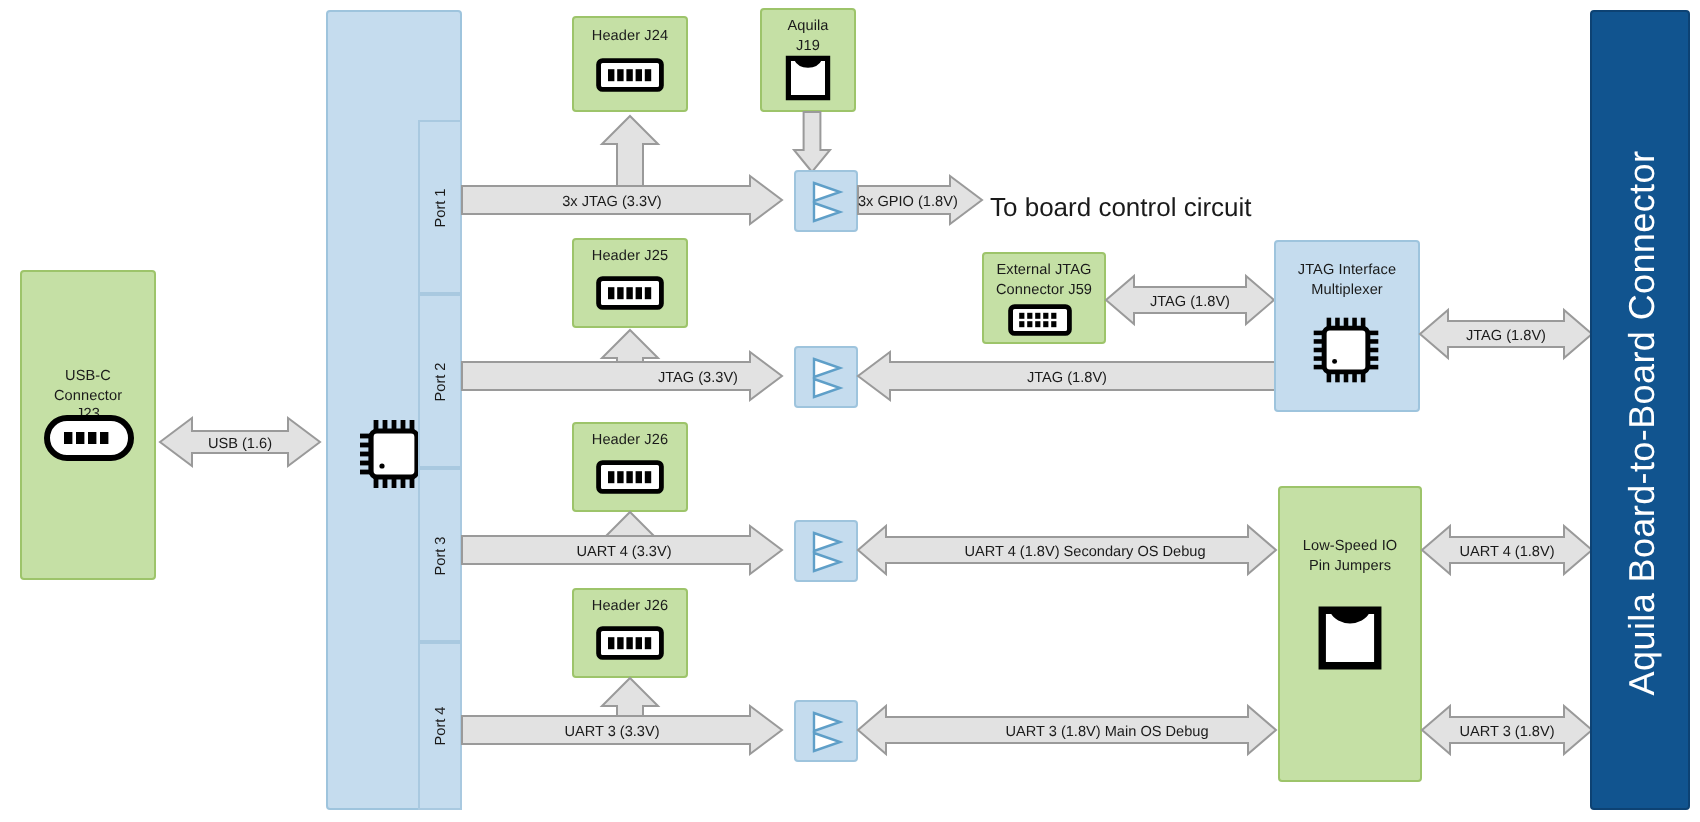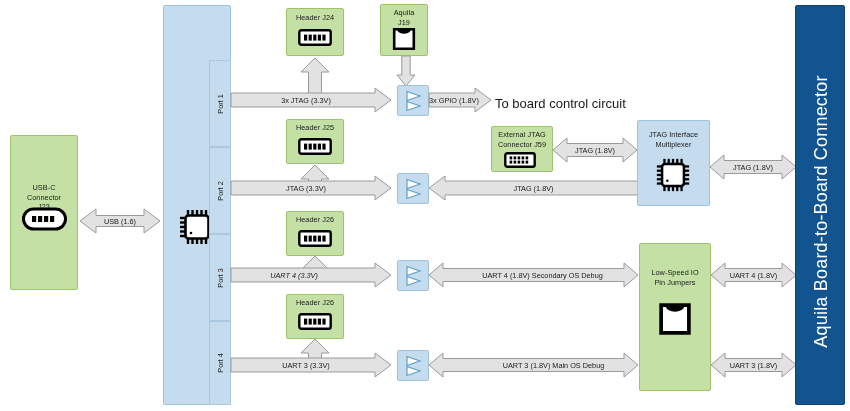--- a/index.html
+++ b/index.html
@@ -227,21 +227,21 @@
     <rect x="19.8" y="5.6" width="3.2" height="6" fill="#000000"></rect>
     <rect x="24.4" y="5.6" width="3.2" height="6" fill="#000000"></rect>
   </svg>
   <svg class="arrowsvg" style="left:300px; top:165px;" width="30" height="24" viewBox="0 0 30 24">
     <path d="M15,0 L29,14 L21.5,14 L21.5,24 L8.5,24 L8.5,14 L1,14 Z"></path>
   </svg>
 
   <svg class="arrowsvg" style="left:231px; top:176px;" width="160" height="24" viewBox="0 0 160 24">
     <path d="M0,5 L144,5 L144,0 L160,12 L144,24 L144,19 L0,19 Z"></path>
   </svg>
-  <div class="arrowlabel" style="left:231px; top:184px; width:150px;">JTAG (3.3V)</div>
+  <div class="arrowlabel" style="left:231px; top:184px; width:150px;padding-left:43px;">JTAG (3.3V)</div>
 
   <div class="box blue" style="left:397px; top:173px; width:32px; height:31px;"></div>
   <svg class="icon" style="left:404px; top:178px;" width="19" height="22" viewBox="0 0 19 22">
     <path d="M3,1.5 L16,6 L3,10.5 Z" fill="#ffffff" stroke="#5f9fc8" stroke-width="1.2"></path>
     <path d="M3,11.5 L16,16 L3,20.5 Z" fill="#ffffff" stroke="#5f9fc8" stroke-width="1.2"></path>
   </svg>
 
   <svg class="arrowsvg" style="left:429px; top:176px;" width="209" height="24" viewBox="0 0 209 24">
     <path d="M209,5 L16,5 L16,0 L0,12 L16,24 L16,19 L209,19 Z"></path>
   </svg>
@@ -314,21 +314,21 @@
     <rect x="19.8" y="5.6" width="3.2" height="6" fill="#000000"></rect>
     <rect x="24.4" y="5.6" width="3.2" height="6" fill="#000000"></rect>
   </svg>
   <svg class="arrowsvg" style="left:300px; top:256px;" width="30" height="24" viewBox="0 0 30 24">
     <path d="M15,0 L29,14 L21.5,14 L21.5,24 L8.5,24 L8.5,14 L1,14 Z"></path>
   </svg>
 
   <svg class="arrowsvg" style="left:231px; top:263px;" width="160" height="24" viewBox="0 0 160 24">
     <path d="M0,5 L144,5 L144,0 L160,12 L144,24 L144,19 L0,19 Z"></path>
   </svg>
-  <div class="arrowlabel" style="left:219px; top:271px; width:150px;font-style:italic;">UART 4 (3.3V)</div>
+  <div class="arrowlabel" style="left:237px; top:271px; width:150px;">UART 4 (3.3V)</div>
 
   <div class="box blue" style="left:397px; top:260px; width:32px; height:31px;"></div>
   <svg class="icon" style="left:404px; top:265px;" width="19" height="22" viewBox="0 0 19 22">
     <path d="M3,1.5 L16,6 L3,10.5 Z" fill="#ffffff" stroke="#5f9fc8" stroke-width="1.2"></path>
     <path d="M3,11.5 L16,16 L3,20.5 Z" fill="#ffffff" stroke="#5f9fc8" stroke-width="1.2"></path>
   </svg>
 
   <svg class="arrowsvg" style="left:429px; top:263px;" width="209" height="24" viewBox="0 0 209 24">
     <path d="M0,12 L14,0 L14,5.5 L195,5.5 L195,0 L209,12 L195,24 L195,18.5 L14,18.5 L14,24 Z"></path>
   </svg>

